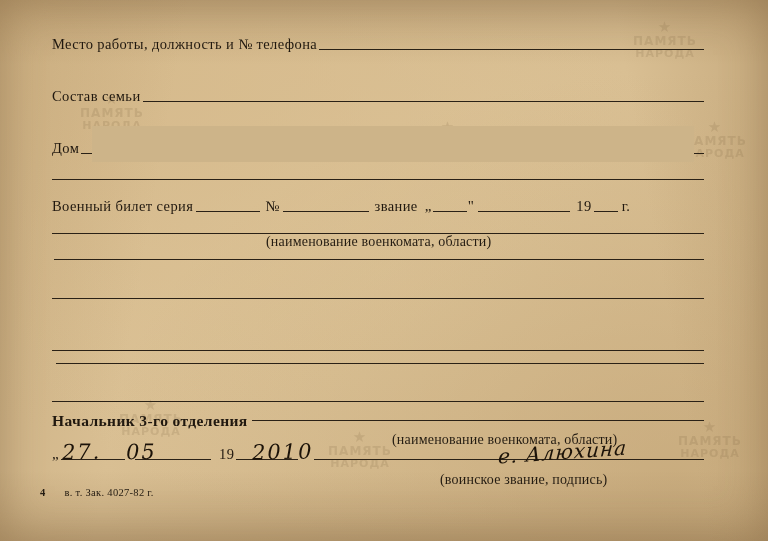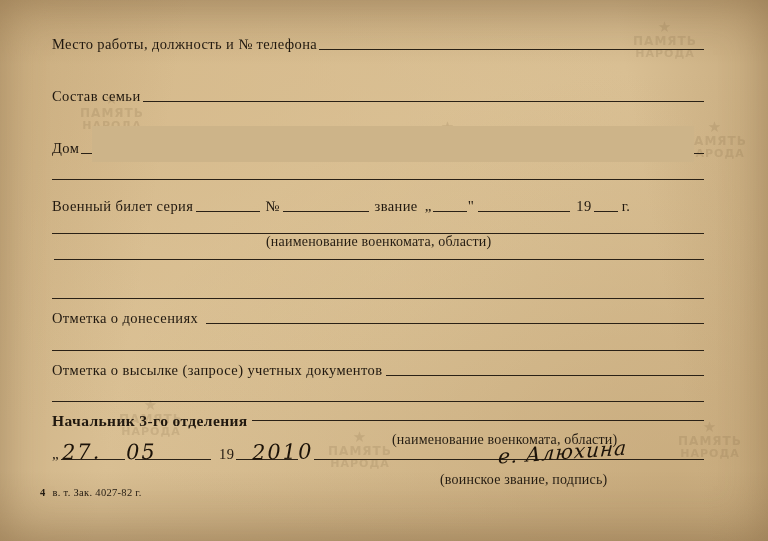--- a/index.html
+++ b/index.html
@@ -230,28 +230,23 @@
     </div>
 
     <div class="rule" style="position:absolute; left:52px; top:232px; width:652px;"></div>
     <div class="caption" style="left:266px; top:234px;">(наименование военкомата, области)</div>
 
     <div class="row" style="left:52px; top:258px; width:652px;">
       <span class="rule grow" style="margin-left:2px;"></span>
     </div>
     <div class="rule" style="position:absolute; left:52px; top:297px; width:652px;"></div>
 
-    <div class="row" style="left:52px; top:310px; width:652px;">
-      <span class="lbl">Отметка о донесениях</span>
-      <span class="rule grow" style="margin-left:8px;"></span>
-    </div>
     <div class="rule" style="position:absolute; left:52px; top:349px; width:652px;"></div>
 
     <div class="row" style="left:52px; top:362px; width:652px;">
-      <span class="lbl">Отметка о высылке (запросе) учетных документов</span>
       <span class="rule grow" style="margin-left:4px;"></span>
     </div>
     <div class="rule" style="position:absolute; left:52px; top:400px; width:652px;"></div>
 
     <div class="row" style="left:52px; top:412px; width:652px; font-size:15.5px;align-items:center;">
       <span class="lbl bold">Начальник 3-го отделения</span>
       <span class="rule grow" style="margin-left:4px;"></span>
     </div>
     <div class="caption" style="left:392px; top:432px;">(наименование военкомата, области)</div>
 
@@ -265,17 +260,17 @@
     </div>
     <div class="caption" style="left:440px; top:472px;">(воинское звание, подпись)</div>
 
     <div class="hand num" style="left:62px; top:440px;">27.</div>
     <div class="hand num" style="left:126px; top:440px;">05</div>
     <div class="hand num" style="left:252px; top:440px;">2010</div>
     <div class="hand sig" style="left:498px; top:440px;">е. Алюхина</div>
 
     <div class="footprint" style="left:40px; top:487px;">
       <b>4</b>
-      <span style="margin-left:4px;">в. т. Зак. 4027-82 г.</span>
+      <span style="margin-left:16px;">в. т. Зак. 4027-82 г.</span>
     </div>
 
   </div>
 </div>
 
 </body></html>

